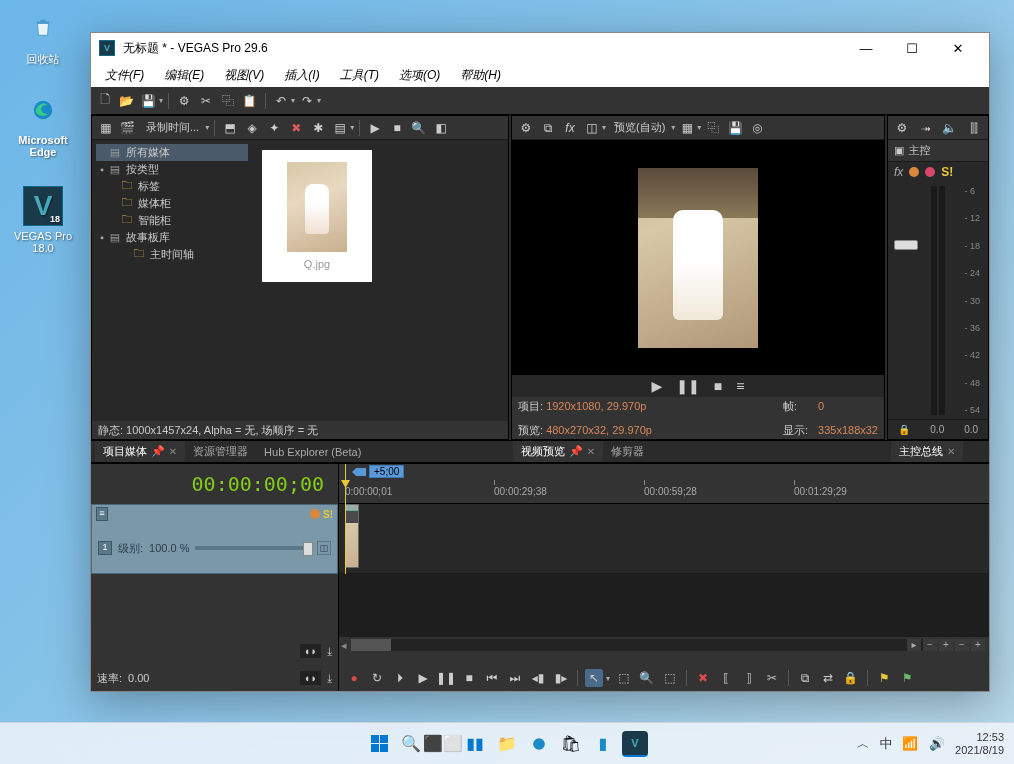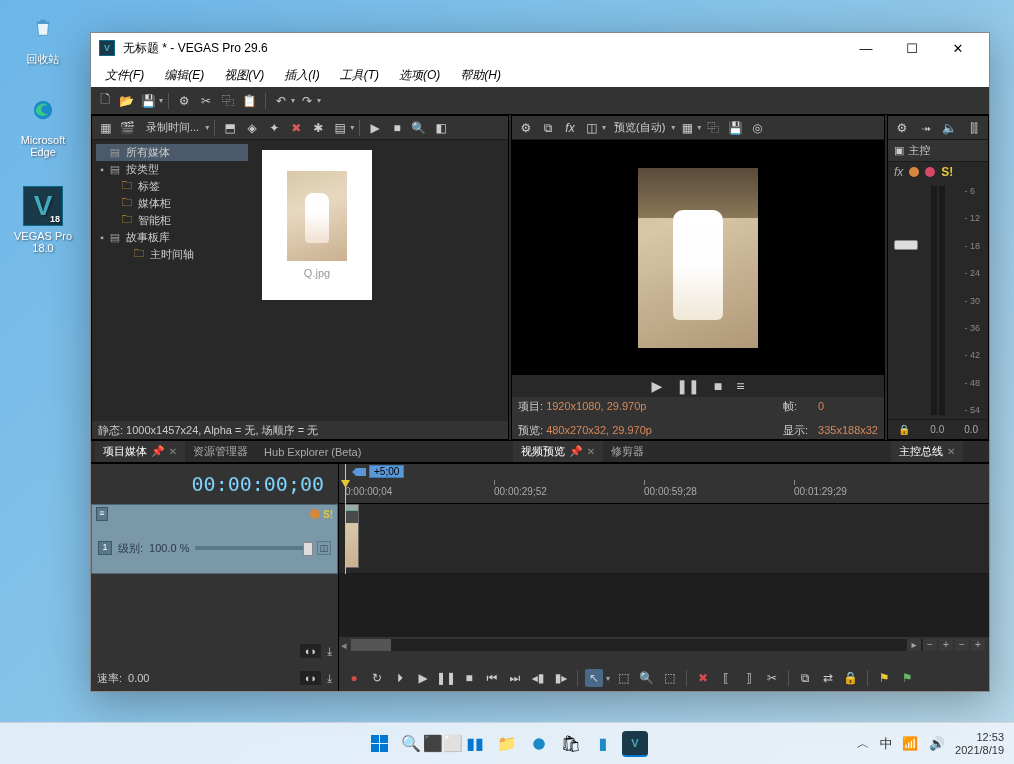--- a/index.html
+++ b/index.html
@@ -43,21 +43,21 @@
 .media-tree { width: 160px; background: #282828; padding: 4px; overflow: auto; }
 .tree-row { display: flex; align-items: center; padding: 1px 0; cursor: pointer; }
 .tree-row .exp { width: 12px; text-align: center; color: #aaa; font-size: 10px; }
 .tree-row .folder-ico { width: 14px; height: 12px; margin-right: 4px; display: inline-flex; align-items: center; justify-content: center; font-size: 11px; }
 .folder-yellow { color: #e8b838; }
 .folder-dark { color: #999; }
 .tree-row.sel { background: #4a5a6a; }
 .tree-row.indent { padding-left: 24px; }
 .tree-row.indent2 { padding-left: 36px; }
 .media-content { flex: 1; background: #282828; padding: 10px; display: flex; align-items: flex-start; }
-.media-thumb { width: 110px; background: #fff; text-align: center; padding: 17px; }
+.media-thumb { width: 110px; background: #fff; text-align: center; padding: 8px; }
 .media-thumb .thumb-img { width: 60px; height: 90px; margin: 4px auto; background: linear-gradient(160deg, #d9c9a9 0%, #e8d8c0 40%, #c9b090 100%); position: relative; overflow: hidden; }
 .thumb-img::after { content:""; position:absolute; left:18px; top:22px; width:24px; height:50px; background: linear-gradient(180deg, #fefefe 0%, #fff 40%, #f0e0d0 100%); border-radius: 8px 8px 4px 4px; }
 .media-thumb .thumb-name { font-size: 11px; color: #999; padding: 2px 0 4px; }
 
 .panel-status { height: 18px; background: #333; padding: 0 6px; font-size: 11px; color: #ccc; display: flex; align-items: center; white-space: nowrap; overflow: hidden; }
 
 
 .dock-tabs { height: 22px; background: #2b2b2b; display: flex; align-items: center; font-size: 11px; border-top: 1px solid #000; padding: 0 4px; }
 .dock-tab { padding: 3px 8px; cursor: pointer; color: #aaa; display: flex; align-items: center; gap: 4px; }
 .dock-tab.active { background: #333; color: #fff; }
@@ -84,21 +84,21 @@
 .meter-scale { position: absolute; right: 8px; top: 4px; bottom: 4px; display: flex; flex-direction: column; justify-content: space-between; font-size: 9px; color: #888; }
 .meter-scale span::before { content:"- "; }
 .meter-handle { position: absolute; left: 6px; top: 58px; width: 24px; height: 10px; background: #ddd; border: 1px solid #888; border-radius: 2px; }
 .master-bottom { height: 20px; display: flex; align-items: center; justify-content: space-around; font-size: 10px; color: #aaa; border-top: 1px solid #1a1a1a; }
 .lock-ico { color: #888; }
 
 
 .timeline-section { flex: 1; display: flex; flex-direction: column; background: #2b2b2b; border-top: 2px solid #000; min-height: 0; }
 .timeline-upper { display: flex; height: 110px; }
 .tl-left { width: 248px; background: #333; border-right: 1px solid #000; display: flex; flex-direction: column; }
-.timecode { height: 40px; display: flex; align-items: center; justify-content: flex-end; padding: 0 14px; font-size: 20px; color: #7dd3fc; font-family: "Consolas", monospace; }
+.timecode { height: 40px; display: flex; align-items: center; justify-content: flex-end; padding: 0 14px; font-size: 20px; color: #84cc16; font-family: "Consolas", monospace; }
 .track-header { flex: 1; background: #7a98a8; border: 1px solid #4a6878; display: flex; flex-direction: column; color: #2a3a4a; }
 .track-header-top { height: 18px; display: flex; align-items: center; padding: 0 4px; gap: 3px; }
 .track-header-top .strip { width: 12px; height: 14px; background: #5a7888; border: 1px solid #3a5868; color: #fff; font-size: 9px; text-align: center; }
 .track-header-top .spacer { flex: 1; }
 .track-header-body { flex: 1; display: flex; align-items: center; padding: 0 6px; gap: 6px; font-size: 11px; }
 .track-header-body .num { background: #5a7888; color: #fff; border: 1px solid #3a5868; width: 14px; height: 14px; font-size: 9px; text-align: center; }
 .track-slider { flex: 1; height: 4px; background: #5a7888; position: relative; }
 .track-slider::after { content:""; position:absolute; right:-2px; top:-4px; width:8px; height:12px; background:#ddd; border:1px solid #888; }
 .track-end-ico { width: 14px; height: 14px; border: 1px solid #5a7888; display: flex; align-items: center; justify-content: center; font-size: 9px; }
 
@@ -171,21 +171,21 @@
   </div>
   <div>回收站</div>
 </div>
 <div class="desktop-icon" style="left:8px; top:90px;">
   <div class="icon-box svg-lg">
     <svg viewBox="0 0 24 24">
         <circle cx="12" cy="12" r="10" fill="#1a8ac8"></circle>
         <path fill="#3ac888" d="M4 14c2 5 10 6 14 2-4 1-8-1-8-5 0-3 3-5 7-4C14 3 5 5 4 14z"></path>
       </svg>
   </div>
-  <div style="white-space:pre-line;">Microsoft
+  <div style="white-space:pre-line;font-weight:bold;">Microsoft
 Edge</div>
 </div>
 <div class="desktop-icon" style="left:8px; top:186px;">
   <div class="icon-box" style="background:#1a3a4a; color:#4ab; font-weight:bold; border:1px solid #0a6a8a; position:relative;">V<span style="position:absolute;right:2px;bottom:1px;font-size:9px;color:#fff;">18</span></div>
   <div style="white-space:pre-line;">VEGAS Pro
 18.0</div>
 </div>
 
 <div class="window">
   <div class="titlebar">
@@ -421,22 +421,22 @@
               <span class="track-end-ico">◫</span>
             </div>
           </div>
         </div>
         <div class="tl-right">
           <div style="position:absolute; right:4px; top:2px; color:#888; font-size:11px;">⚑</div>
           <div class="tl-marker-bar">
             <div class="tl-marker">+5;00</div>
           </div>
           <div class="tl-ruler">
-            <span class="tick" style="left:6px;">0:00:00;04</span>
-            <span class="tick" style="left:155px;">00:00:29;52</span>
+            <span class="tick" style="left:6px;">0:00:00;01</span>
+            <span class="tick" style="left:155px;">00:00:29;38</span>
             <span class="tick" style="left:305px;">00:00:59;28</span>
             <span class="tick" style="left:455px;">00:01:29;29</span>
           </div>
           <div class="tl-cursor"></div>
           <div class="tl-track-row">
             <div class="tl-clip">
               <div class="tl-clip-top"></div>
               <div class="tl-clip-thumb"></div>
             </div>
           </div>

